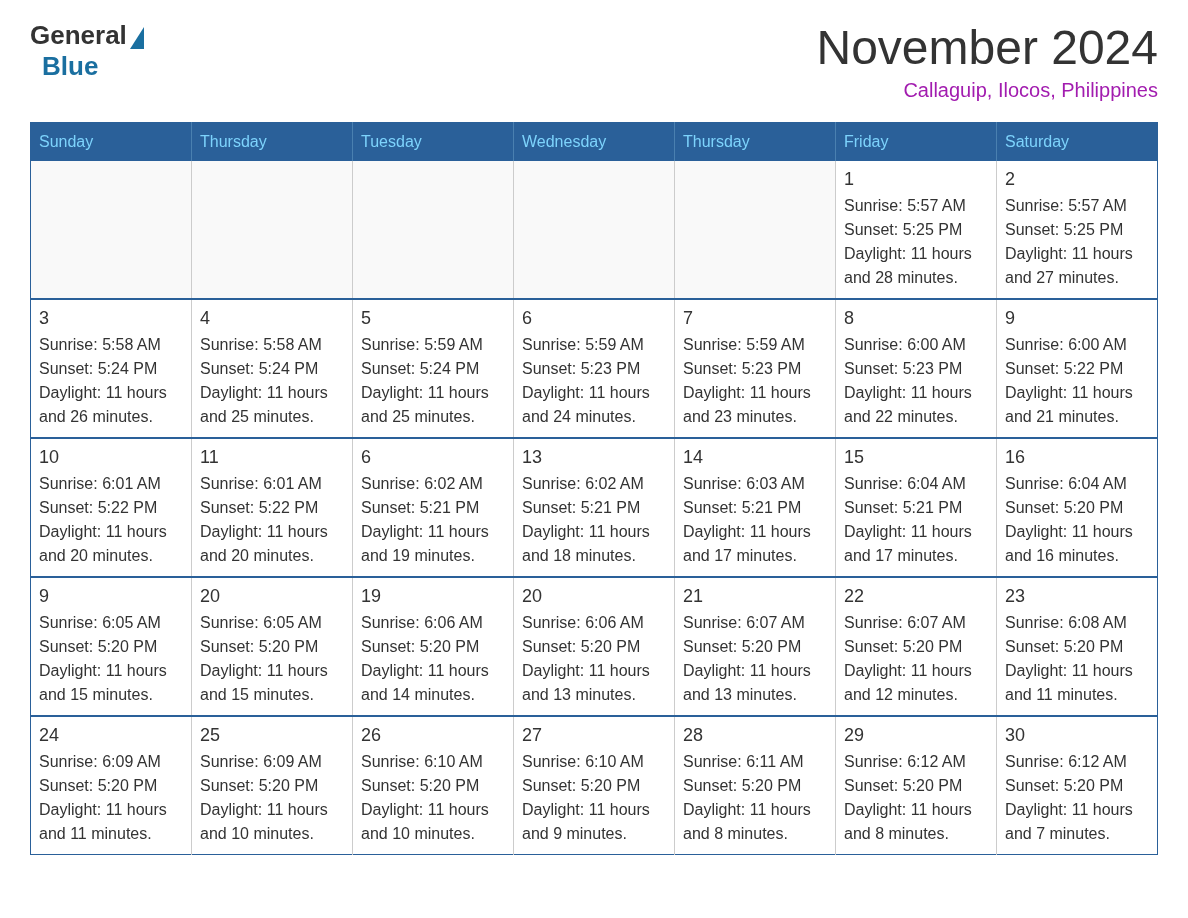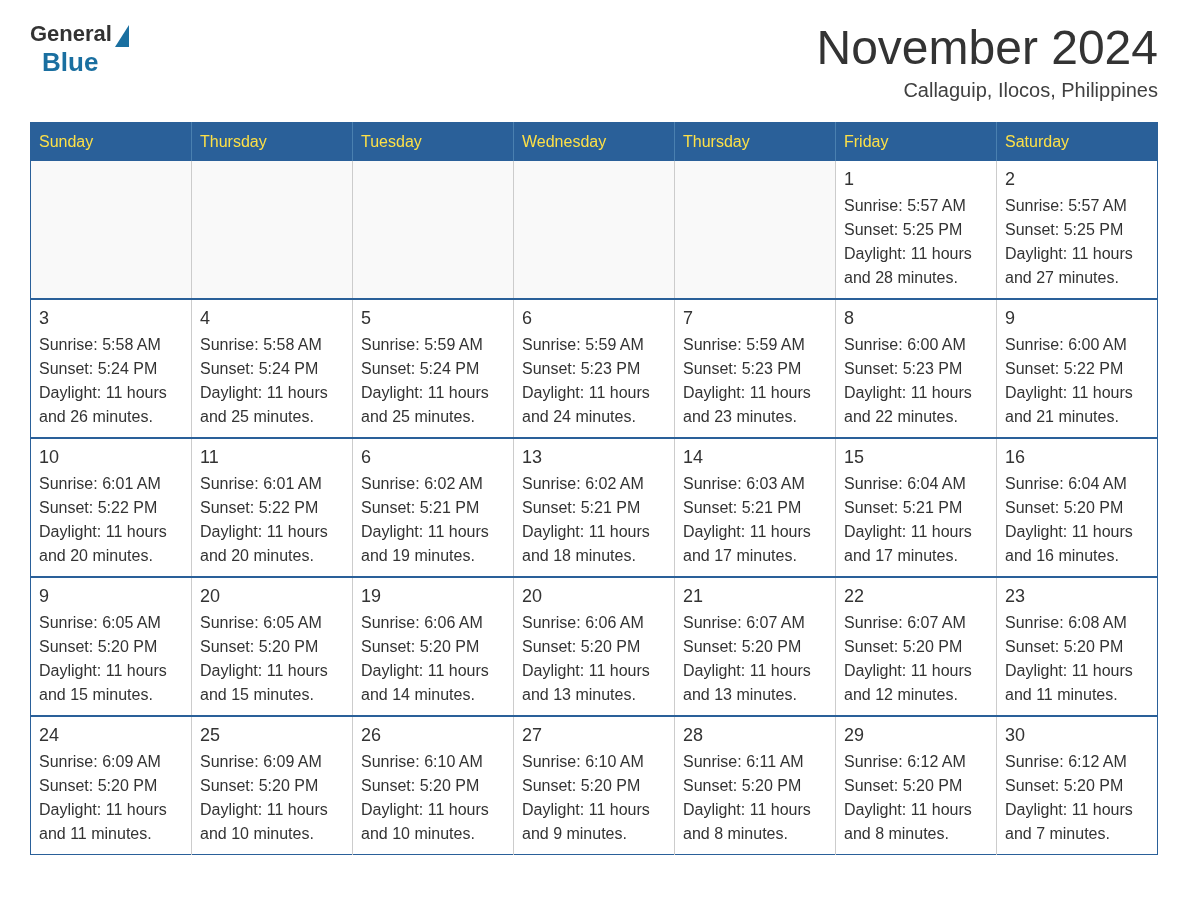--- a/index.html
+++ b/index.html
@@ -10,21 +10,21 @@
       min-height: 918px;
       padding: 20px 30px;
     }
     .header {
       display: flex;
       justify-content: space-between;
       align-items: flex-start;
       margin-bottom: 20px;
     }
     .logo-text-general {
-      font-size: 22px;
+      font-size: 26px;
       font-weight: bold;
       color: #333;
     }
     .logo-triangle {
       width: 0;
       height: 0;
       border-left: 14px solid transparent;
       border-right: 0px solid transparent;
       border-bottom: 22px solid #1a6fa0;
       margin-left: 3px;
@@ -52,31 +52,31 @@
     .title-block {
       text-align: right;
     }
     .title-main {
       font-size: 48px;
       font-weight: 300;
       color: #333;
     }
     .title-sub {
       font-size: 20px;
-      color: #404040;
+      color: #a21caf;
       margin-top: 4px;
     }
     .calendar {
       width: 100%;
       border-collapse: collapse;
       border: 1px solid #2a6099;
     }
     .calendar th {
       background-color: #2a6099;
-      color: #fde047;
+      color: #7dd3fc;
       padding: 10px 8px;
       text-align: left;
       font-size: 16px;
       font-weight: normal;
       border-right: 1px solid #4a80b0;
     }
     .calendar th:last-child {
       border-right: none;
     }
     .calendar td {

